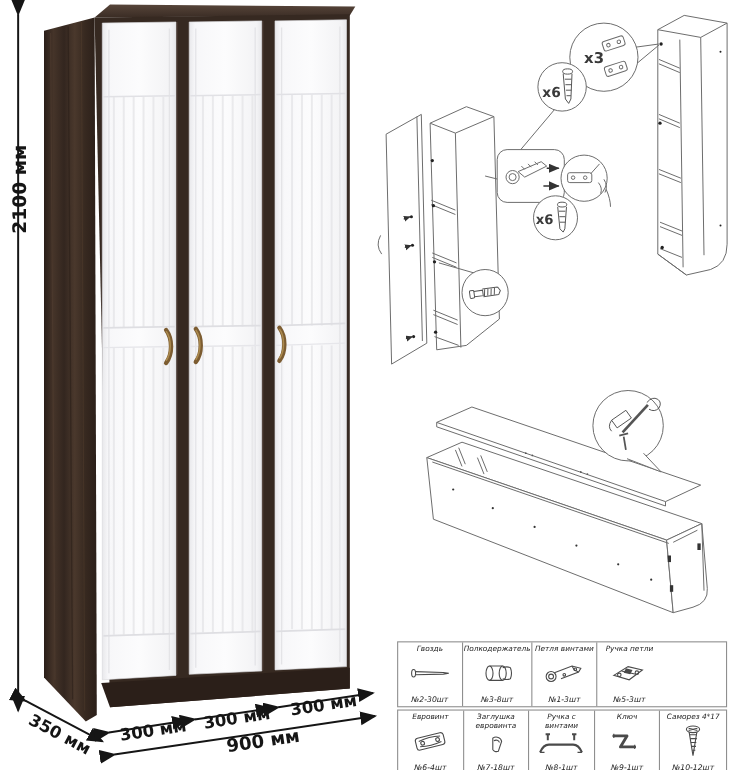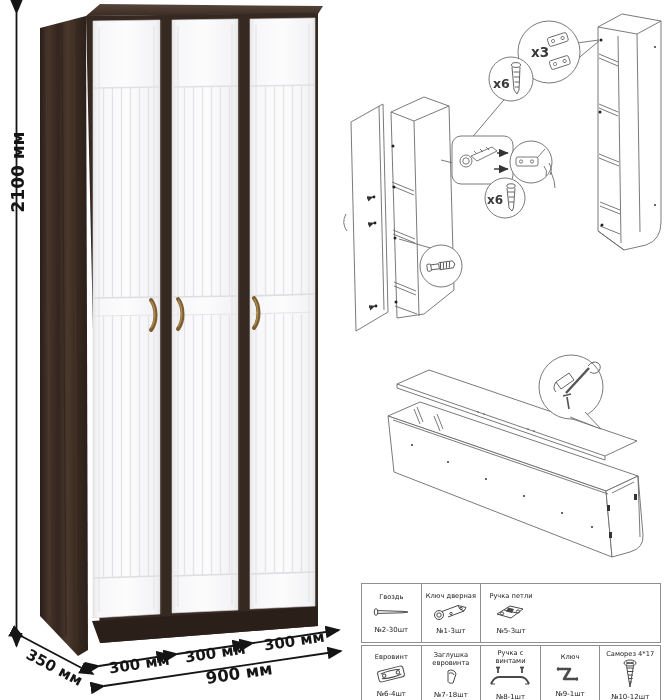--- a/index.html
+++ b/index.html
@@ -5,21 +5,21 @@
   html,body{margin:0;padding:0;background:#fff;}
   .page{position:relative;width:665px;height:700px;background:#ffffff;overflow:hidden;
         font-family:"DejaVu Sans",sans-serif;}
   .canvas{position:absolute;left:0;top:0;}
   .dim-label{font-weight:bold;fill:#151515;}
   .callout-label{fill:#3a3a3a;font-weight:bold;}
   .hw-table{position:absolute;left:361px;top:583px;width:300px;}
   .hw-row{display:grid;grid-template-columns:repeat(5,1fr);border:1px solid #8f8f8f;background:#fff;}
   .hw-row + .hw-row{margin-top:2px;}
   .hw-cell{border-right:1px solid #8f8f8f;min-height:53px;display:flex;flex-direction:column;
-           align-items:center;justify-content:center;padding:3px 1px 2px 1px;}
+           align-items:center;justify-content:space-between;padding:3px 1px 2px 1px;font-style:italic;}
   .hw-cell:last-child{border-right:none;}
   .hw-name{font-size:6.7px;line-height:7.5px;color:#222;text-align:center;min-height:8px;}
   .hw-count{font-size:7px;color:#222;text-align:center;}
   .hw-icon{flex:0 0 auto;}
 </style>
 </head>
 <body>
 
 <div class="page">
 
@@ -309,23 +309,35 @@
       <div class="hw-icon">
         <svg width="40" height="20" viewBox="0 0 40 20" fill="none" stroke="#4a4a4a">
           <ellipse cx="5" cy="10" rx="1.8" ry="3.4"></ellipse>
           <path d="M6.5,8.6 L32,9.4 L37,10 L32,10.8 L6.5,11.4"></path>
         </svg>
       </div>
       <div class="hw-count">№2-30шт</div>
     </div>
 
 
-
-    <div class="hw-cell">
-      <div class="hw-name">Ключ дверная</div>
+    <div class="hw-cell">
+      <div class="hw-name">Полкодержатель</div>
+      <div class="hw-icon">
+        <svg width="36" height="22" viewBox="0 0 36 22" fill="none" stroke="#4a4a4a">
+          <ellipse cx="11" cy="11" rx="3.2" ry="6.5"></ellipse>
+          <path d="M11,4.5 h12 M11,17.5 h12"></path>
+          <ellipse cx="23" cy="11" rx="3.2" ry="6.5"></ellipse>
+          <path d="M23,6 q4,-1.5 7,0 M23,16 q4,1.5 7,0 M30,6 q2,5 0,10"></path>
+        </svg>
+      </div>
+      <div class="hw-count">№3-8шт</div>
+    </div>
+
+    <div class="hw-cell">
+      <div class="hw-name">Петля винтами</div>
       <div class="hw-icon">
         <svg width="40" height="22" viewBox="0 0 40 22" fill="none" stroke="#4a4a4a">
           <circle cx="8" cy="14" r="4.5"></circle>
               <circle cx="8" cy="14" r="2.2"></circle>
           <path d="M11,10.5 L27,4.5 L35,6.5 L33,10 L17,16"></path>
           <path d="M27,4.5 L29,8 L33,10"></path>
           <circle cx="30" cy="7.5" r="1.2"></circle>
               <circle cx="20" cy="12.5" r="1.2"></circle>
         </svg>
       </div>

